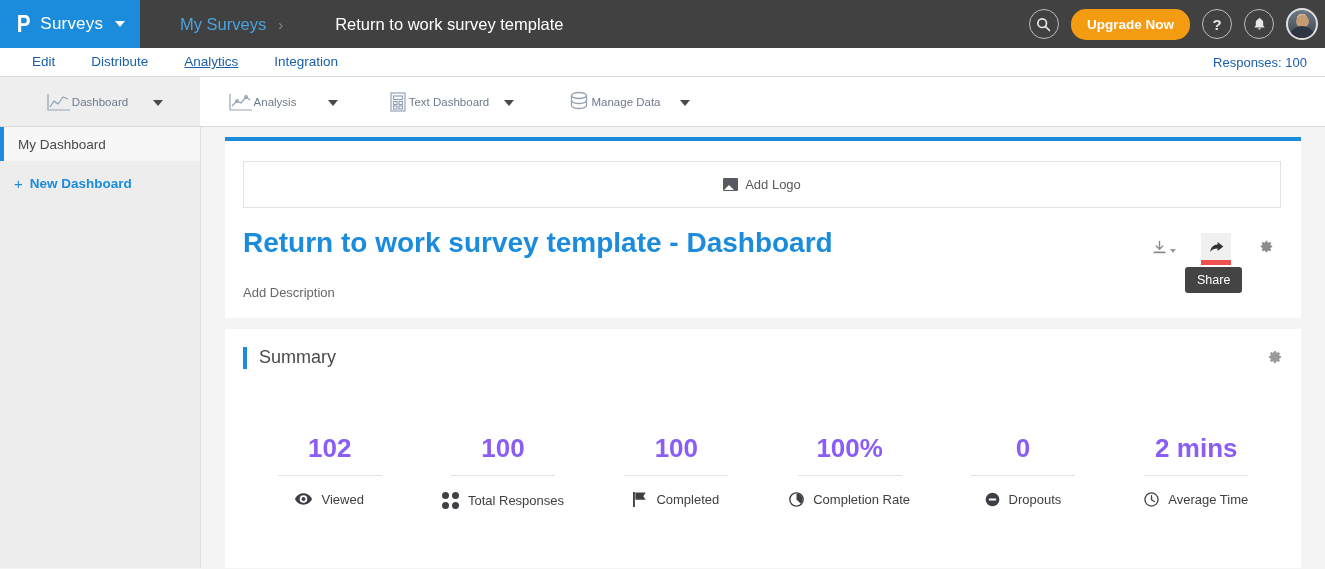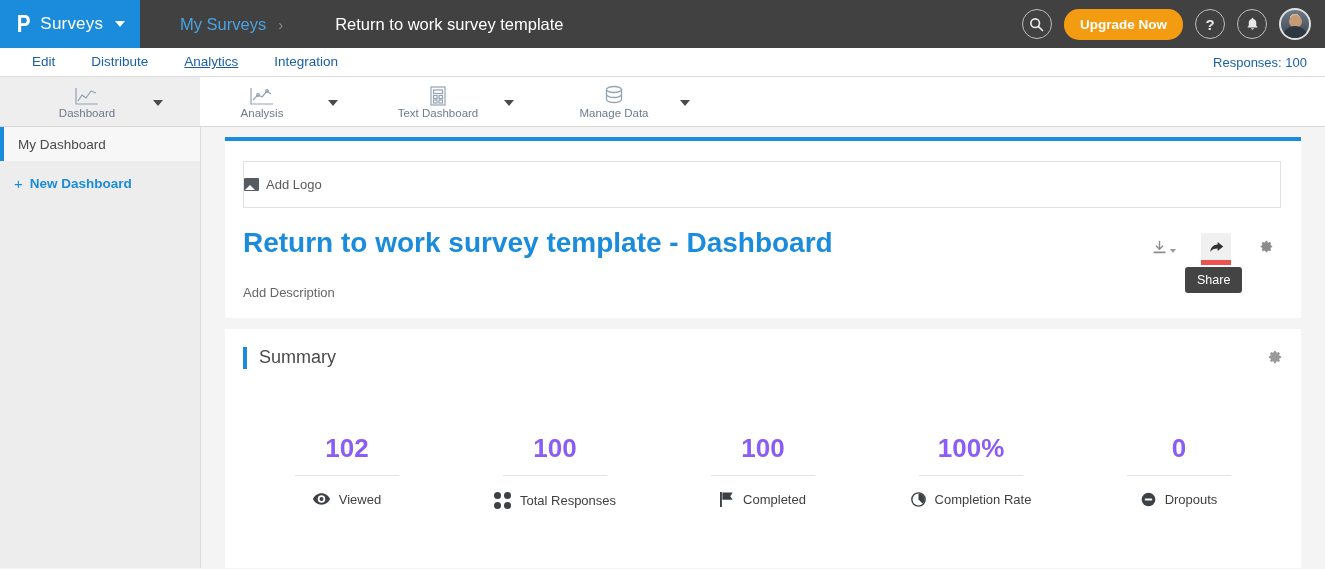--- a/index.html
+++ b/index.html
@@ -67,21 +67,21 @@
   }
   .crumb-current {
     color: #fff;
     font-size: 16.5px;
     margin-left: 40px;
   }
   .top-actions {
     display: flex;
     align-items: center;
     gap: 12px;
-    padding-right: 14px;
+    padding-right: 7px;
   }
   .circ-btn {
     width: 30px; height: 30px;
     border-radius: 50%;
     border: 1.5px solid #bdbdbd;
     display: flex;
     align-items: center;
     justify-content: center;
     color: #e8e8e8;
     cursor: pointer;
@@ -164,21 +164,21 @@
   .tool-group {
     display: flex;
     align-items: center;
     height: 100%;
     padding: 0 2px;
     position: relative;
   }
   .tool-group.first { width: 200px; background: #eeeeee; justify-content: center; }
   .tool-item {
     display: flex;
-    flex-direction: column;
+    flex-direction: row;
     align-items: center;
     justify-content: center;
     width: 120px;
     height: 100%;
     cursor: pointer;
     gap: 0;
   }
   .tool-item .ticon { height: 22px; display:flex; align-items:flex-end; }
   .tool-label {
     font-size: 11.5px;
@@ -250,20 +250,21 @@
     background: #fff;
     border-top: 4px solid #1b8cdb;
     padding: 20px 20px 18px 18px;
     position: relative;
   }
   .logo-box {
     border: 1px solid #e2e2e2;
     height: 47px;
     display: flex;
     align-items: center;
+    justify-content: center;
     gap: 7px;
     cursor: pointer;
   }
   .logo-icon {
     width: 15px; height: 13px;
     background: #555b60;
     border-radius: 1px;
     position: relative;
     overflow: hidden;
   }
@@ -655,18 +656,31 @@
             <span class="stat-icon">
               <svg width="15" height="15" viewBox="0 0 16 16">
                 <circle cx="8" cy="8" r="7.3" fill="#3d4145"></circle>
                 <rect x="4" y="7" width="8" height="2.1" rx="1" fill="#fff"></rect>
               </svg>
             </span>
             <span class="stat-label">Dropouts</span>
           </div>
         </div>
 
+        <div class="stat">
+          <div class="stat-value">2 mins</div>
+          <div class="stat-sep"></div>
+          <div class="stat-label-row">
+            <span class="stat-icon">
+              <svg width="15" height="15" viewBox="0 0 16 16" fill="none" stroke="#3d4145" stroke-width="1.4">
+                <circle cx="8" cy="8" r="7"></circle>
+                <polyline points="8,4 8,8.3 11,10.2" stroke-linecap="round" stroke-linejoin="round"></polyline>
+              </svg>
+            </span>
+            <span class="stat-label">Average Time</span>
+          </div>
+        </div>
 
       </div>
     </div>
 
   </div>
 </div>
 
 </body></html>

